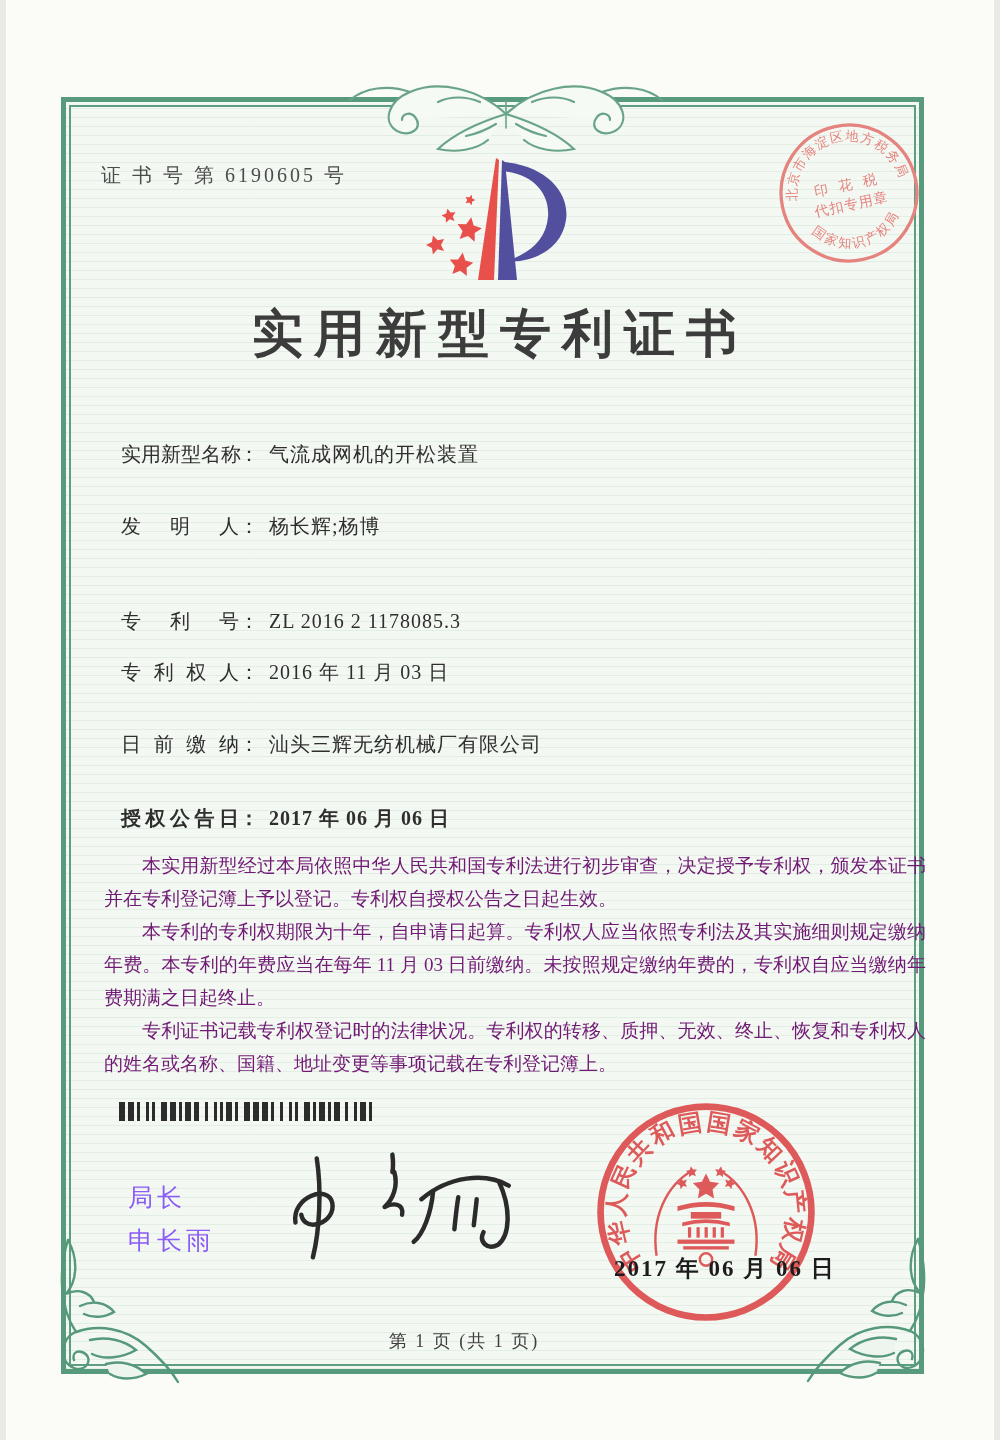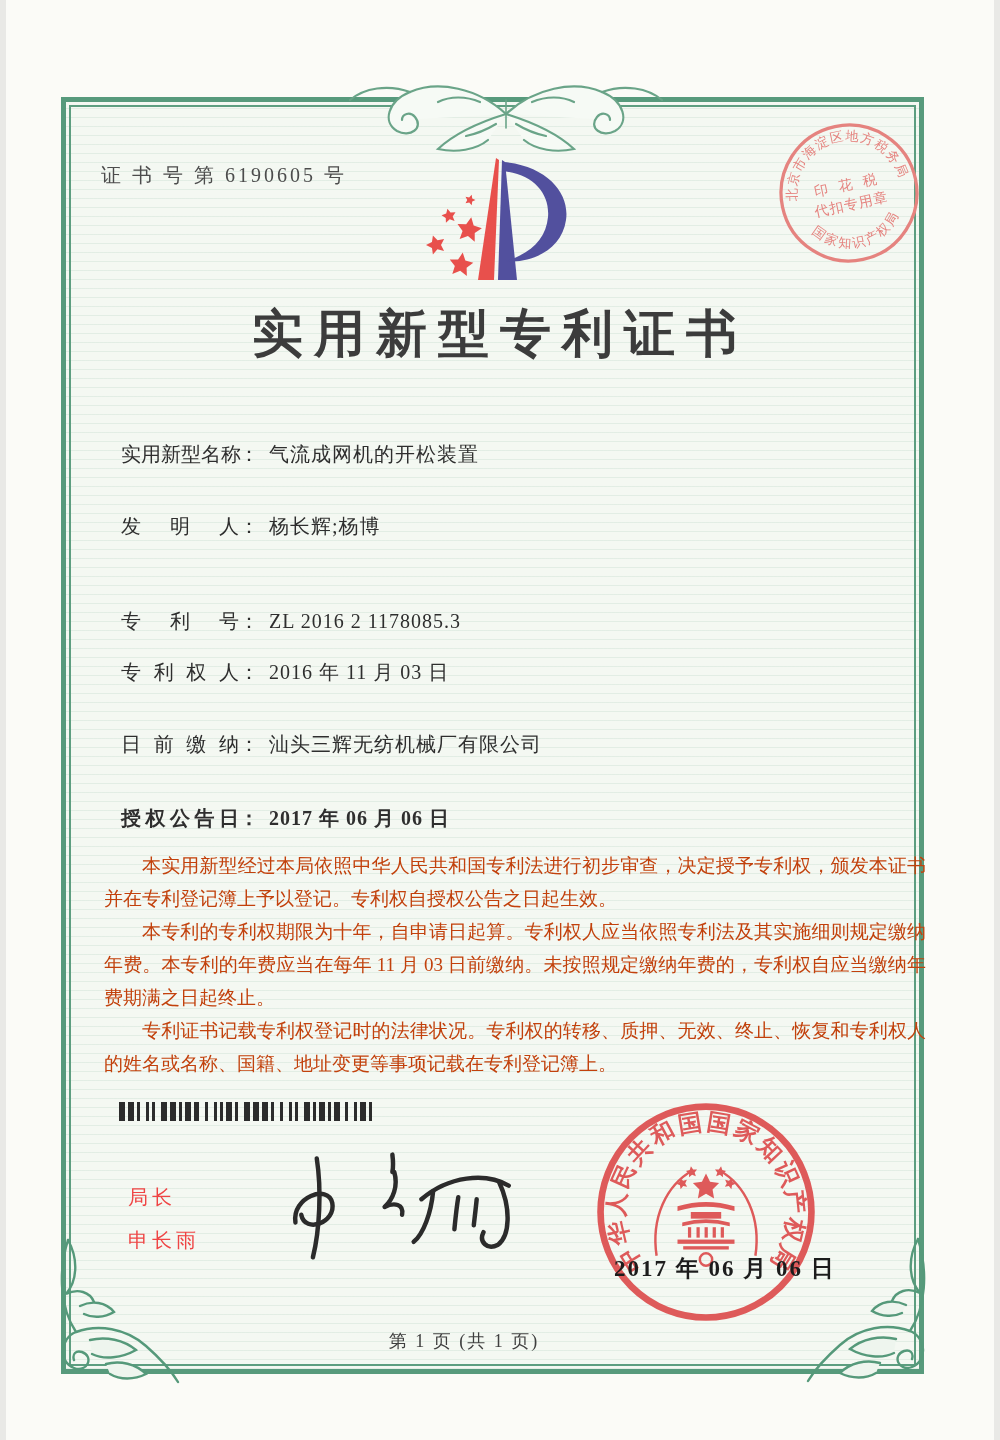--- a/index.html
+++ b/index.html
@@ -48,33 +48,33 @@
   }
   .flabel{
     display:inline-block;width:118px;
     text-align:justify;text-align-last:justify;
     vertical-align:bottom;
   }
   .colon{display:inline-block;}
   .fvalue{display:inline-block;margin-left:10px;letter-spacing:1px;}
   .body-text{
     left:98px;top:849px;width:822px;
-    font-size:19px;line-height:33px;color:#c2410c;
+    font-size:19px;line-height:33px;color:#701a75;
     text-align:justify;
   }
   .body-text p{margin:0;text-indent:38px;}
   .barcode{
     left:113px;top:1102px;width:256px;height:19px;
     display:flex;align-items:stretch;
   }
   .barcode span{flex-basis:0;}
   .barcode .bar{background:#2c2c2c;}
   .signer{
     left:122px;top:1176px;
-    font-size:20px;color:#ef4444;line-height:43px;letter-spacing:4px;
+    font-size:25px;color:#8b5cf6;line-height:43px;letter-spacing:4px;
   }
   .grant-date{
     left:608px;top:1253px;
     font-size:23px;color:#1c1c1c;letter-spacing:2px;
     font-weight:bold;z-index:6;
   }
   .page-footer{
     left:458px;top:1329px;transform:translateX(-50%);
     font-size:18px;color:#3f3f3f;letter-spacing:2px;white-space:nowrap;
   }

